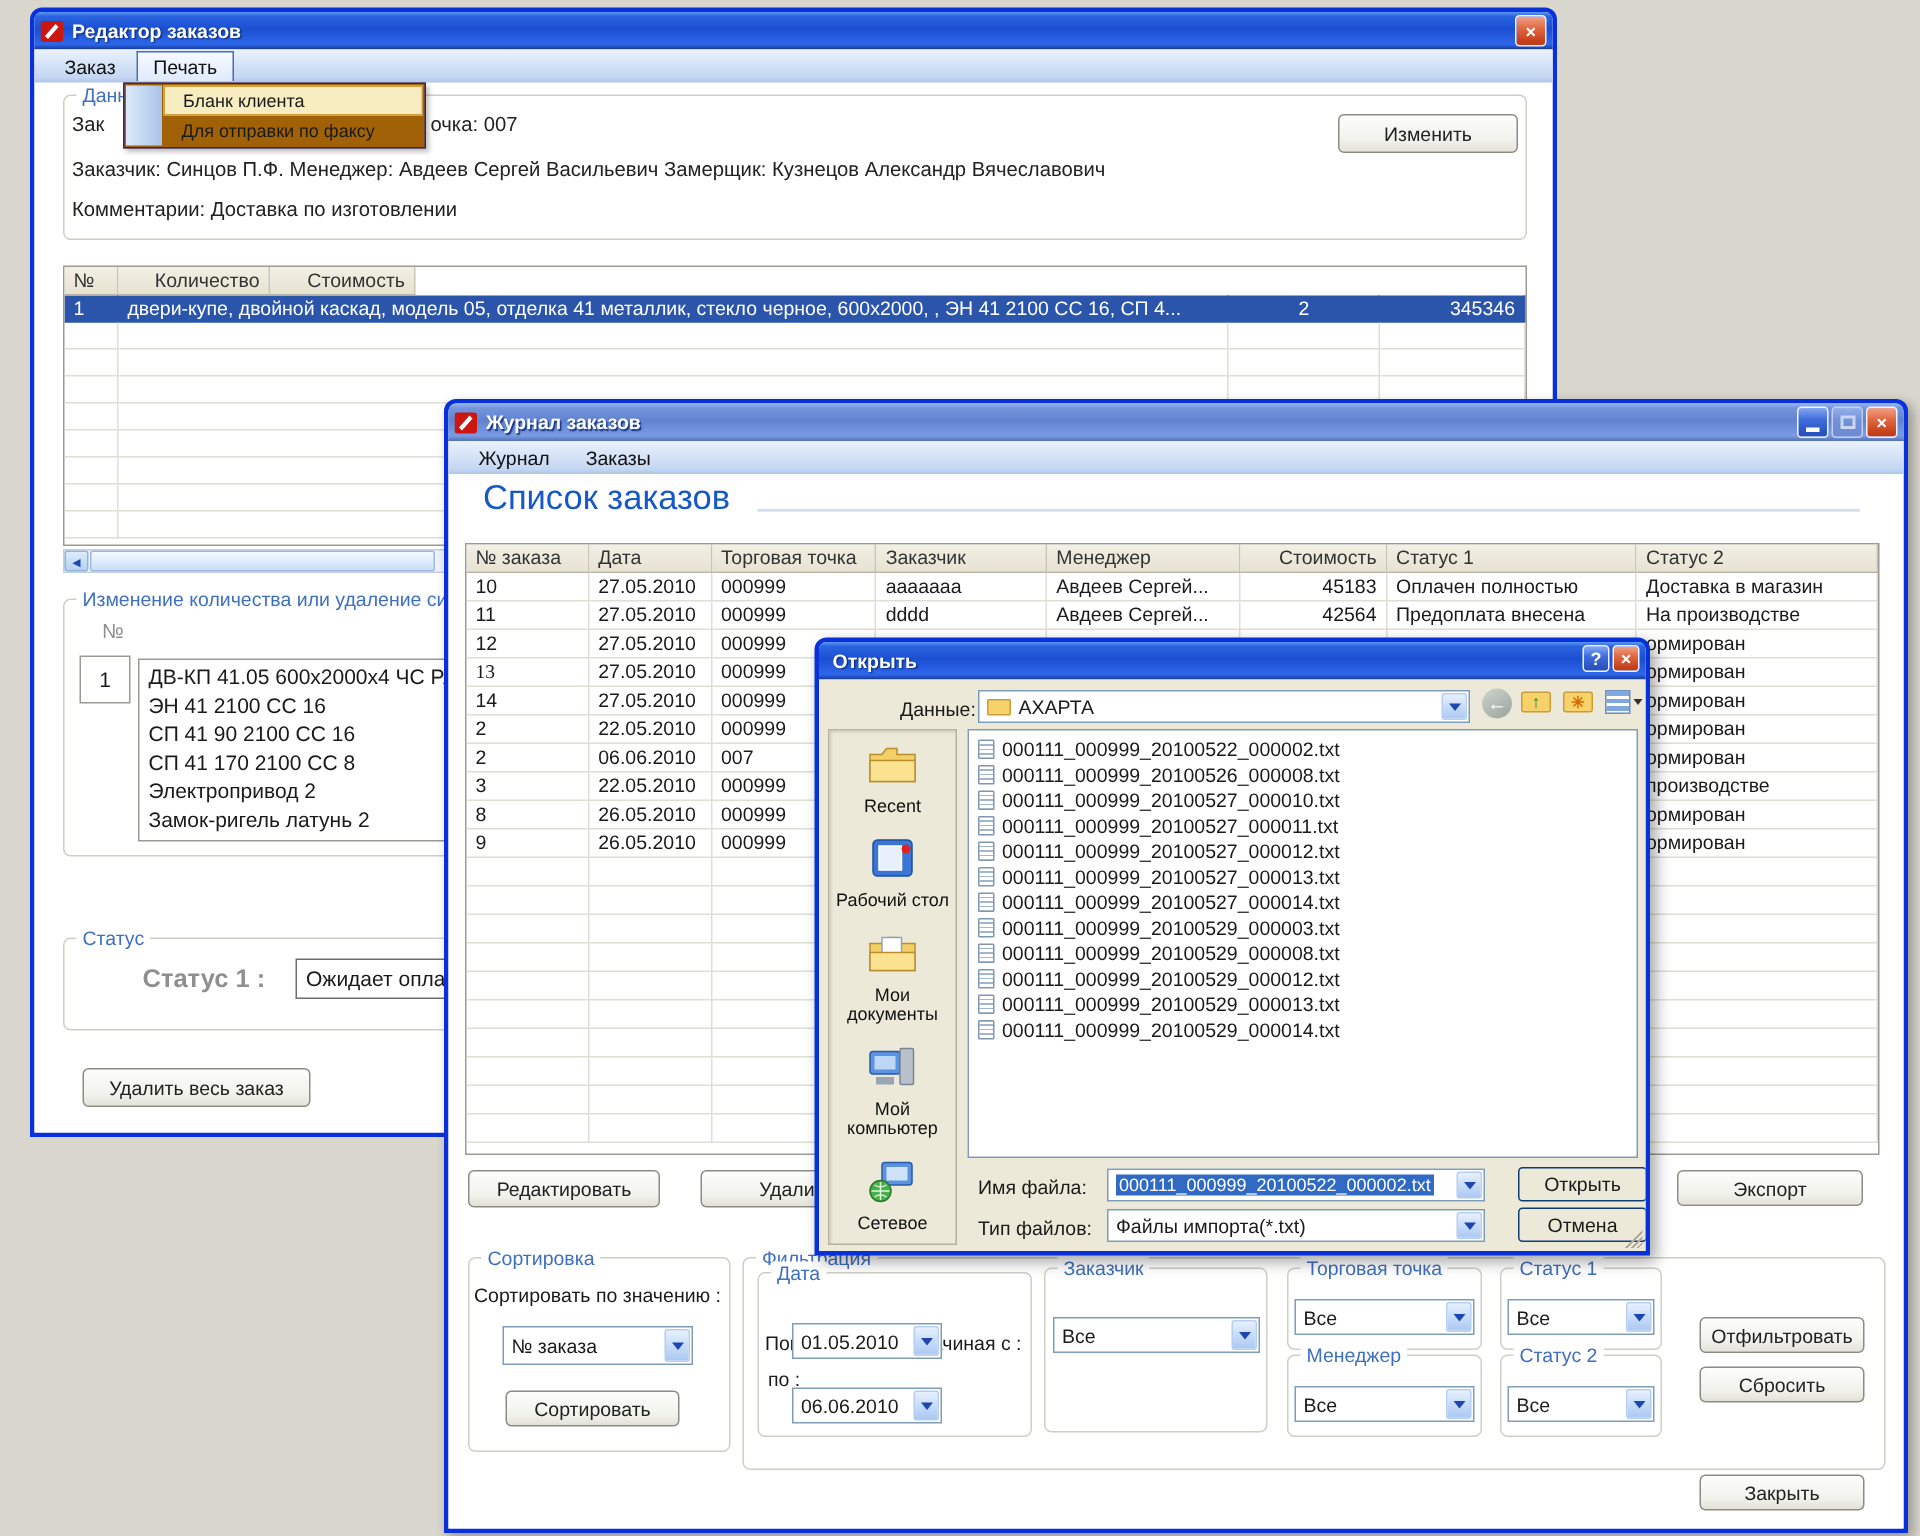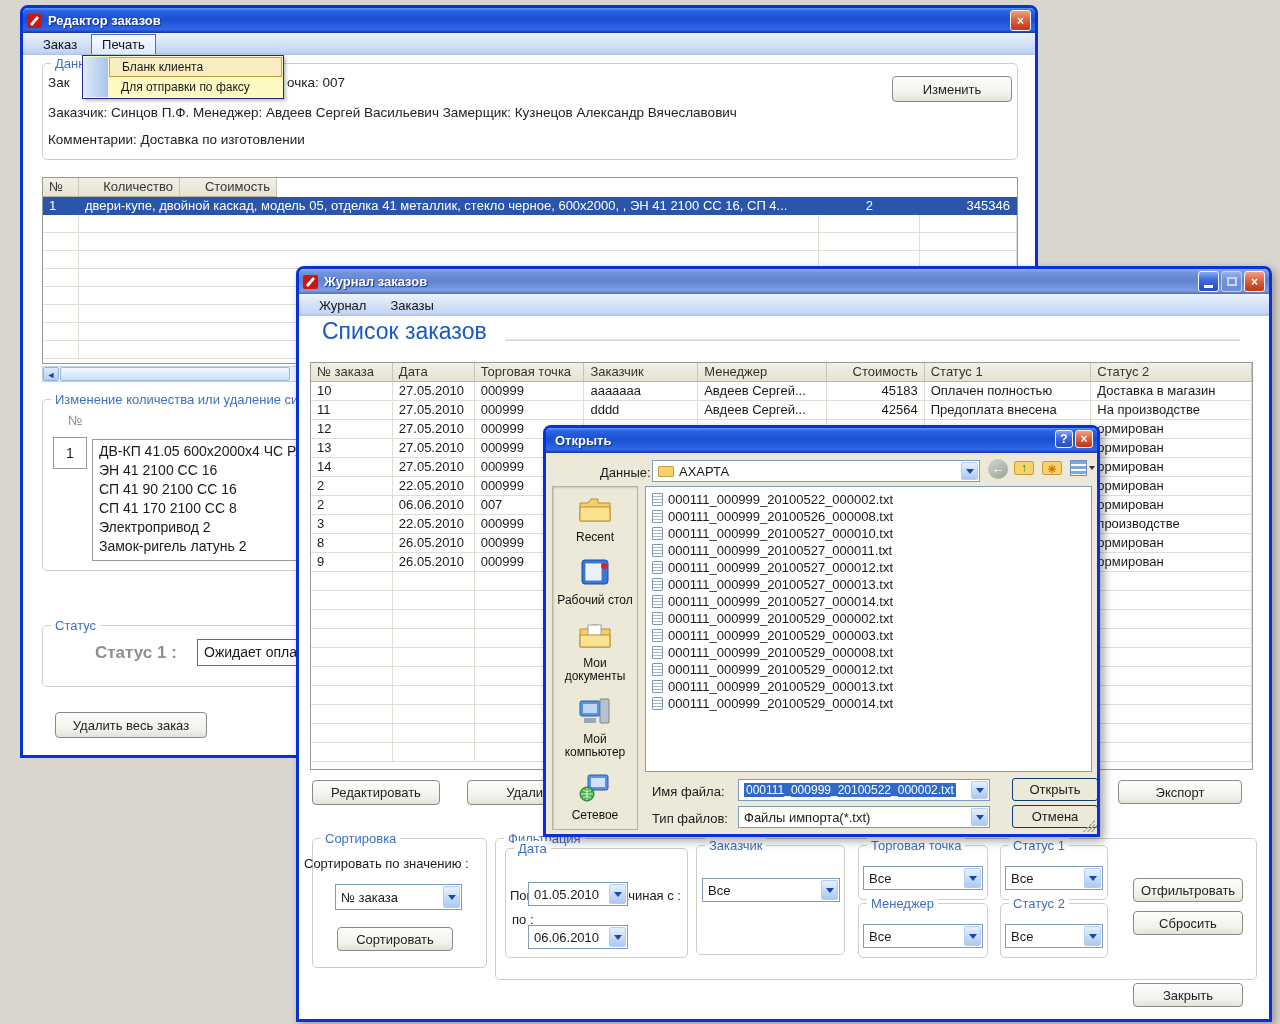--- a/index.html
+++ b/index.html
@@ -63,21 +63,21 @@
     padding:1px 6px 0 6px; white-space:nowrap; overflow:hidden; font-size:13px; }
   .ghead .gcell { background:linear-gradient(180deg,#f2efe4,#e7e3d2);
     border-right:1px solid #c9c5b4; border-bottom:1px solid #b9b5a4; color:#333; }
   .num-r { text-align:right; }
   .row-sel { background:#2b54ab; }
   .row-sel .gcell { color:#fff; border-color:#2b54ab; }
 
   
   #editor-win { left:0; top:5px; width:1018px; height:753px; z-index:1;margin-left:20px; }
   #print-menu { position:absolute; left:59px; top:22px; width:202px;
-    border:1px solid #26268c; background:#fef9c3; z-index:50;
+    border:1px solid #26268c; background:#a16207; z-index:50;
     box-shadow:2px 2px 3px rgba(0,0,0,.25); padding:1px; }
   #print-menu .gutter { position:absolute; left:1px; top:1px; bottom:1px; width:24px;
     background:linear-gradient(90deg,#dce9fa,#a9c4ea); }
   .pm-item { position:relative; margin-left:25px; height:20px; line-height:20px;
     padding-left:12px; font-size:12px; white-space:nowrap; }
   .pm-item.hl { background:#f7edc0; border:1px solid #cf9f3c; line-height:18px; }
 
   .ed-line { position:absolute; white-space:nowrap; font-size:13.5px; color:#222; }
   #ed-scroll { position:absolute; left:19px; top:333px; width:976px; height:16px;
     background:#eef3fa; border:1px solid #c2cfdf; }
@@ -312,21 +312,21 @@
           <div class="gcell" style="width: 82px; height: 19px;">12</div>
           <div class="gcell" style="width: 82px; height: 19px;">27.05.2010</div>
           <div class="gcell" style="width: 110px; height: 19px;">000999</div>
           <div class="gcell" style="width: 114px; height: 19px;"></div>
           <div class="gcell" style="width: 129px; height: 19px;"></div>
           <div class="gcell num-r" style="width: 98px; height: 19px;"></div>
           <div class="gcell" style="width: 167px; height: 19px;"></div>
           <div class="gcell" style="width: 161px; height: 19px;">ормирован</div>
         </div>
         <div class="grow">
-          <div class="gcell" style="width: 82px; height: 19px;">13</div>
+          <div class="gcell" style="width: 82px; height: 19px; font-family: Liberation Serif, serif;">13</div>
           <div class="gcell" style="width: 82px; height: 19px;">27.05.2010</div>
           <div class="gcell" style="width: 110px; height: 19px;">000999</div>
           <div class="gcell" style="width: 114px; height: 19px;"></div>
           <div class="gcell" style="width: 129px; height: 19px;"></div>
           <div class="gcell num-r" style="width: 98px; height: 19px;"></div>
           <div class="gcell" style="width: 167px; height: 19px;"></div>
           <div class="gcell" style="width: 161px; height: 19px;">ормирован</div>
         </div>
         <div class="grow">
           <div class="gcell" style="width: 82px; height: 19px;">14</div>
@@ -490,21 +490,21 @@
         </div>
       </div>
 
     <div class="btn" style="left:13px; top:486px; width:128px; height:25px;">Редактировать</div>
     <div class="btn" style="left:168px; top:486px; width:128px; height:25px;">Удалить</div>
     <div class="btn" style="left:819px; top:486px; width:124px; height:24px;">Экспорт</div>
 
     <div class="group" style="left:13px; top:544px; width:175px; height:130px;">
       <span class="glabel">Сортировка</span>
     </div>
-    <span class="flabel" style="left:5px; top:562px;">Сортировать по значению :</span>
+    <span class="flabel" style="left:17px; top:562px;">Сортировать по значению :</span>
     <div class="combo" style="left:36px; top:590px; width:127px; height:26px;">
       <span>№ заказа</span>
       <span class="arrow">
           <i></i>
         </span>
     </div>
     <div class="btn" style="left:38px; top:633px; width:116px; height:24px;">Сортировать</div>
 
     <div class="group" style="left:196px; top:544px; width:762px; height:142px;">
       <span class="glabel">Фильтрация</span>
@@ -672,24 +672,20 @@
         <div class="file-row">
           <span class="ficon"></span>
           <span class="fname">000111_000999_20100527_000013.txt</span>
         </div>
         <div class="file-row">
           <span class="ficon"></span>
           <span class="fname">000111_000999_20100527_000014.txt</span>
         </div>
         <div class="file-row">
           <span class="ficon"></span>
-          <span class="fname">000111_000999_20100529_000002.txt</span>
-        </div>
-        <div class="file-row">
-          <span class="ficon"></span>
           <span class="fname">000111_000999_20100529_000003.txt</span>
         </div>
         <div class="file-row">
           <span class="ficon"></span>
           <span class="fname">000111_000999_20100529_000008.txt</span>
         </div>
         <div class="file-row">
           <span class="ficon"></span>
           <span class="fname">000111_000999_20100529_000012.txt</span>
         </div>

